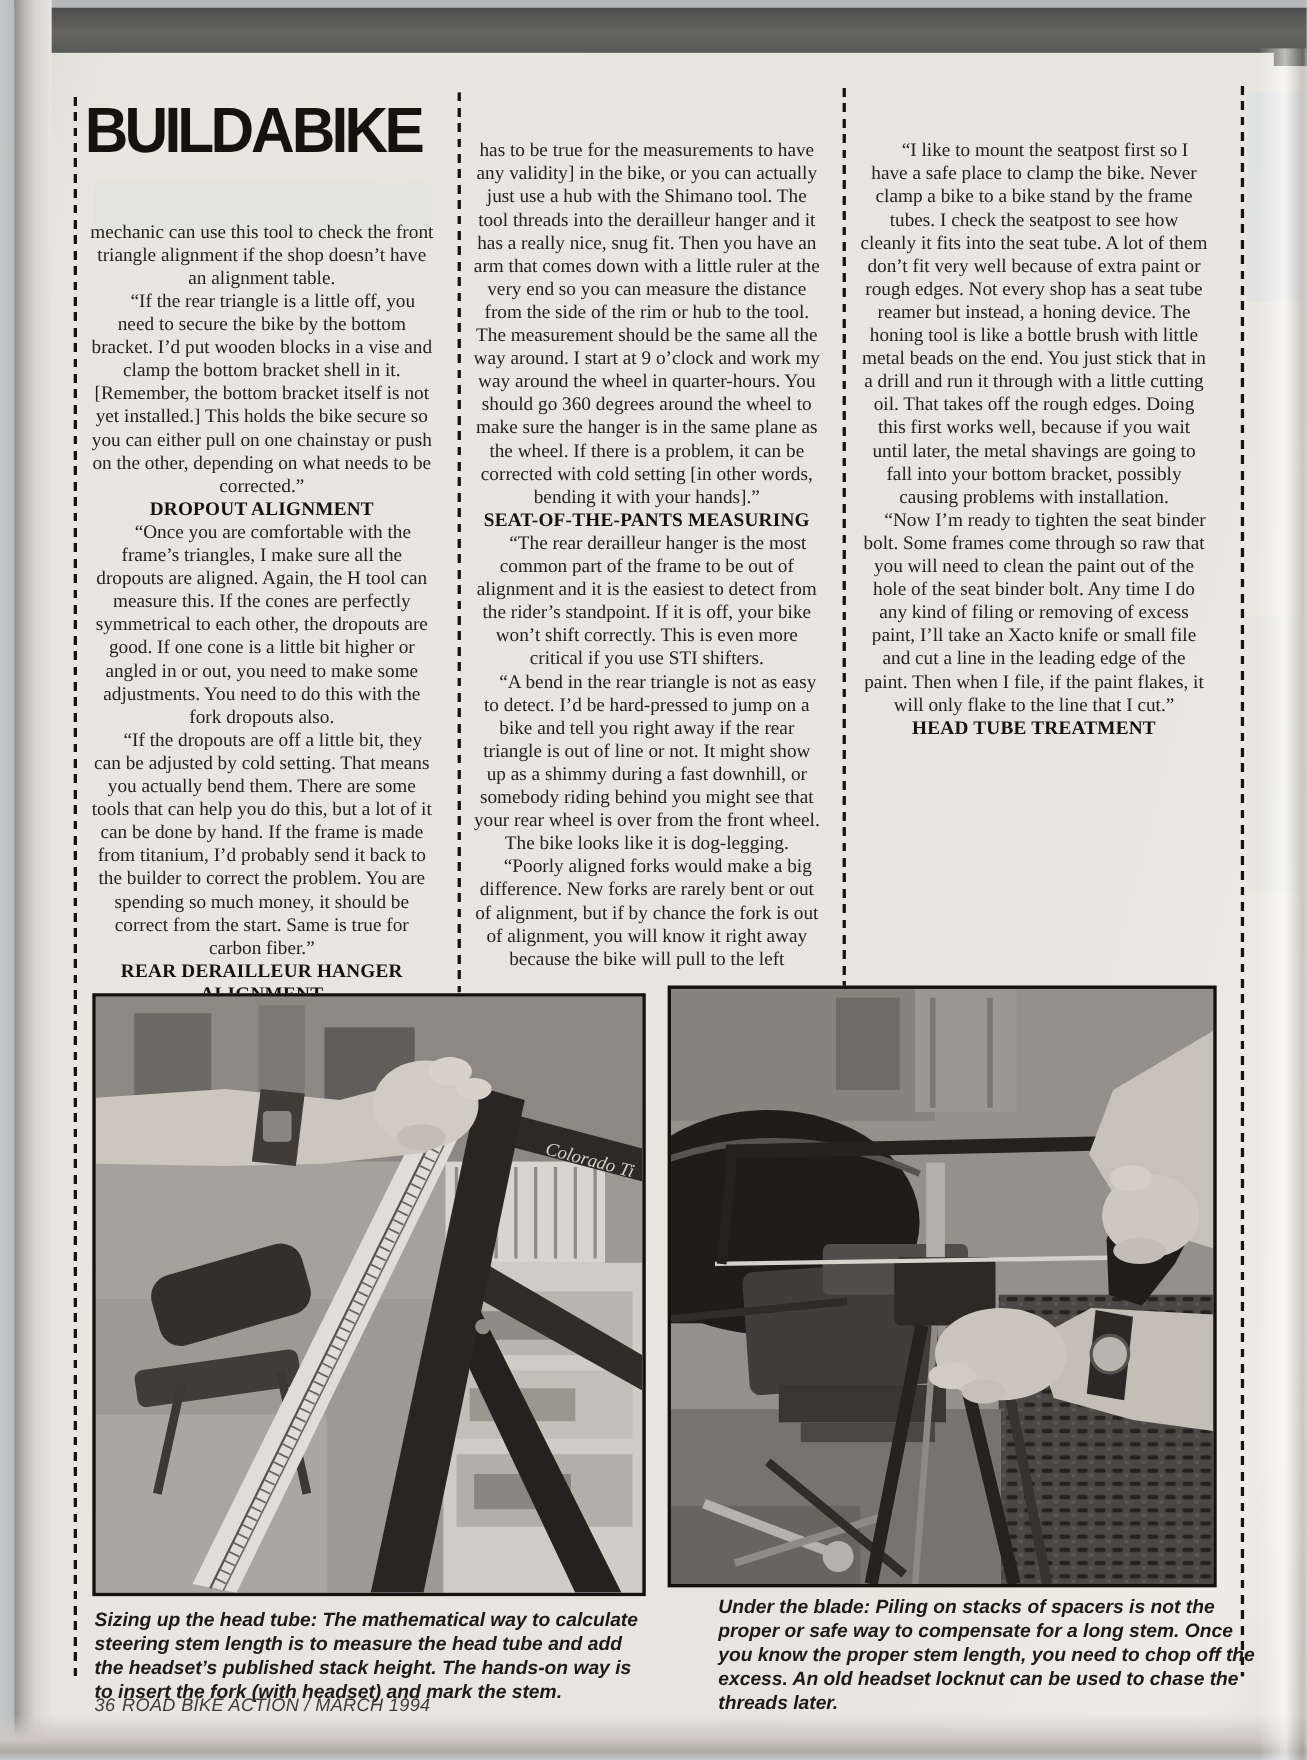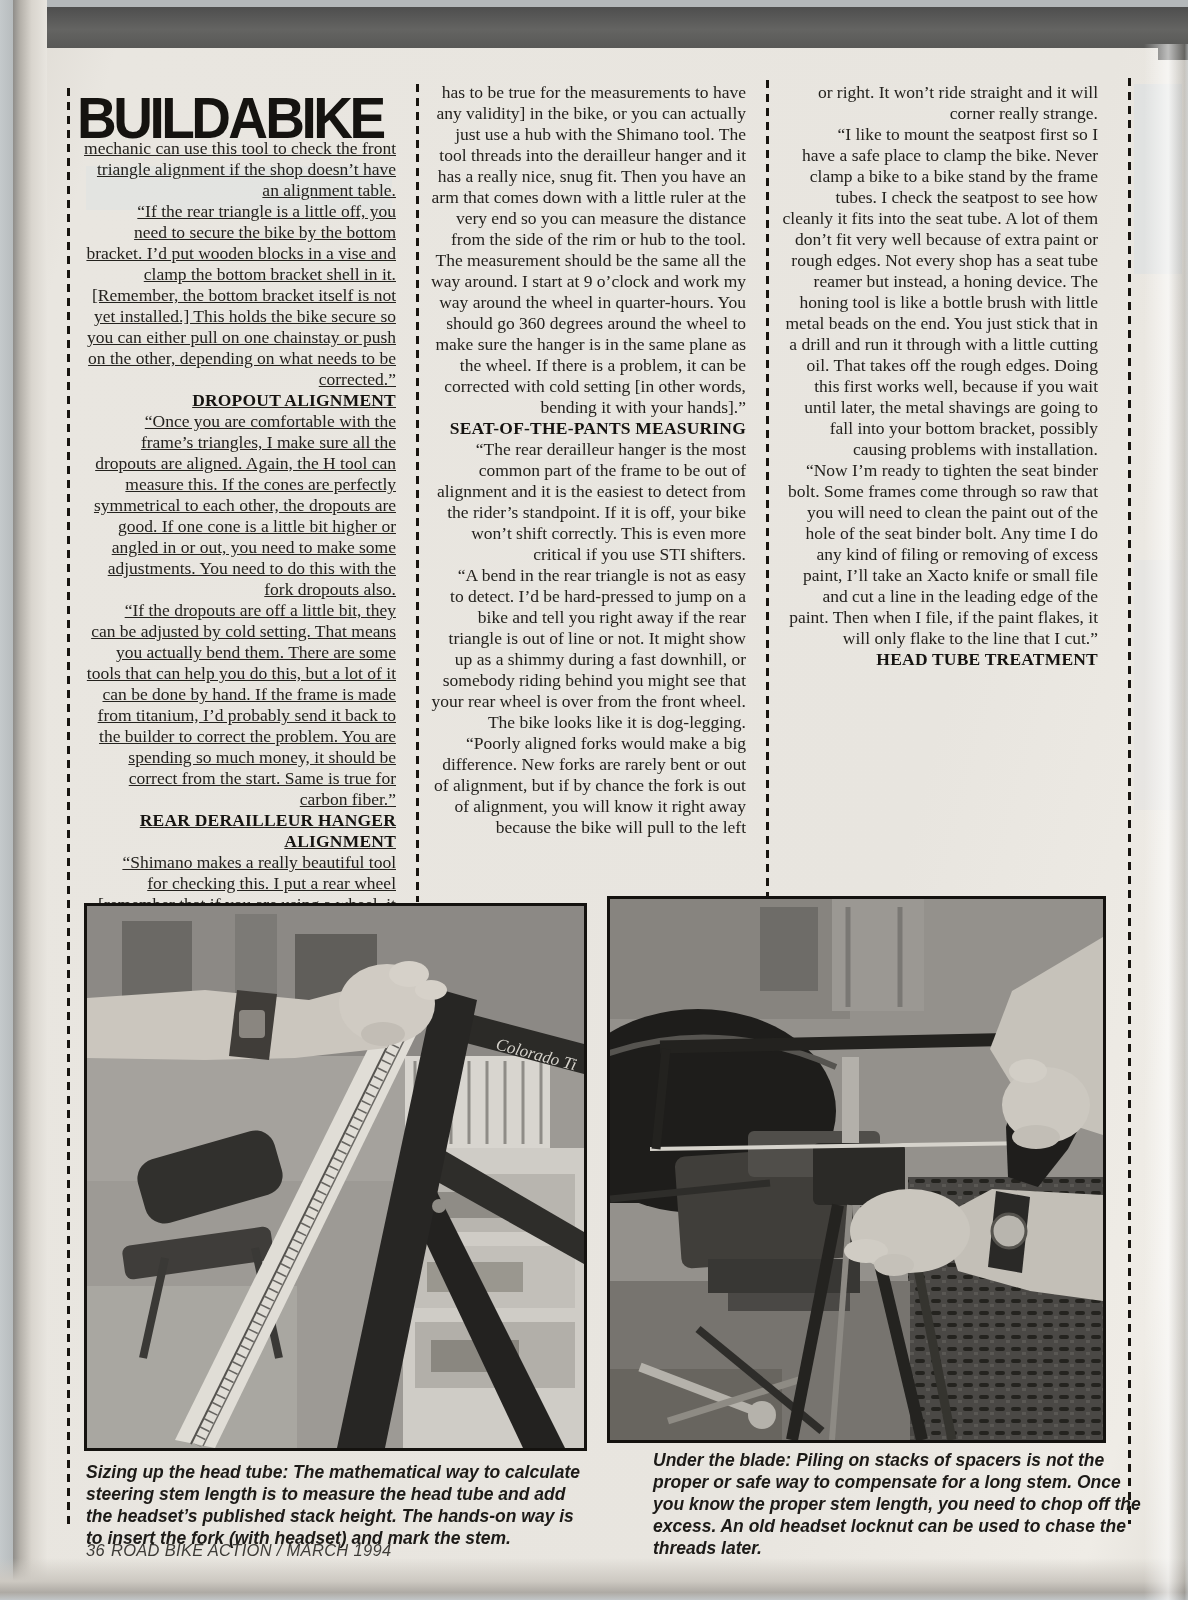--- a/index.html
+++ b/index.html
@@ -40,22 +40,22 @@
   .rule-r  { left:1128px; top:78px; height:1446px; }
 
   .headline{
     position:absolute; left:77px; top:84px; width:330px;
     font-family:"Liberation Sans","DejaVu Sans",sans-serif;
     font-size:55px; font-weight:bold; letter-spacing:-3.5px; word-spacing:-9px;
     color:#151310; transform:scaleY(1.06); transform-origin:left top; white-space:nowrap;
   }
 
   .col{ position:absolute; width:316px; color:#24221e;
-    font-size:17.5px; line-height:21px; text-align:right; hyphens:auto; }
-  .col1{ left:80px;  top:138px;text-decoration:underline; }
+    font-size:17.5px; line-height:21px; text-align:center; hyphens:auto;margin-top:44px; }
+  .col1{ left:80px;  top:156px; }
   .col2{ left:430px; top:82px;  }
   .col3{ left:782px; top:82px;  }
   .col p{ text-indent:20px; }
   .col p.flush{ text-indent:0; }
   .colhead{ font-size:17.5px; line-height:21px; font-weight:bold; color:#151310;
     letter-spacing:.2px; }
 
   figure{ position:absolute; border:3px solid #14120f; background:#9b9893; overflow:hidden; }
   .photo-left { left:84px;  top:903px; width:503px; height:548px; }
   .photo-right{ left:607px; top:896px; width:499px; height:547px; }
@@ -105,21 +105,20 @@
 
   <div class="col col2">
     <p class="flush">has to be true for the measurements to have any validity] in the bike, or you can actually just use a hub with the Shimano tool. The tool threads into the derailleur hanger and it has a really nice, snug fit. Then you have an arm that comes down with a little ruler at the very end so you can measure the distance from the side of the rim or hub to the tool. The measurement should be the same all the way around. I start at 9 o’clock and work my way around the wheel in quarter-hours. You should go 360 degrees around the wheel to make sure the hanger is in the same plane as the wheel. If there is a problem, it can be corrected with cold setting [in other words, bending it with your hands].”</p>
     <h2 class="colhead">SEAT-OF-THE-PANTS MEASURING</h2>
     <p>“The rear derailleur hanger is the most common part of the frame to be out of alignment and it is the easiest to detect from the rider’s standpoint. If it is off, your bike won’t shift correctly. This is even more critical if you use STI shifters.</p>
     <p>“A bend in the rear triangle is not as easy to detect. I’d be hard-pressed to jump on a bike and tell you right away if the rear triangle is out of line or not. It might show up as a shimmy during a fast downhill, or somebody riding behind you might see that your rear wheel is over from the front wheel. The bike looks like it is dog-legging.</p>
     <p>“Poorly aligned forks would make a big difference. New forks are rarely bent or out of alignment, but if by chance the fork is out of alignment, you will know it right away because the bike will pull to the left</p>
   </div>
 
   <div class="col col3">
-    <p class="flush">or right. It won’t ride straight and it will corner really strange.</p>
     <p>“I like to mount the seatpost first so I have a safe place to clamp the bike. Never clamp a bike to a bike stand by the frame tubes. I check the seatpost to see how cleanly it fits into the seat tube. A lot of them don’t fit very well because of extra paint or rough edges. Not every shop has a seat tube reamer but instead, a honing device. The honing tool is like a bottle brush with little metal beads on the end. You just stick that in a drill and run it through with a little cutting oil. That takes off the rough edges. Doing this first works well, because if you wait until later, the metal shavings are going to fall into your bottom bracket, possibly causing problems with installation.</p>
     <p>“Now I’m ready to tighten the seat binder bolt. Some frames come through so raw that you will need to clean the paint out of the hole of the seat binder bolt. Any time I do any kind of filing or removing of excess paint, I’ll take an Xacto knife or small file and cut a line in the leading edge of the paint. Then when I file, if the paint flakes, it will only flake to the line that I cut.”</p>
     <h2 class="colhead">HEAD TUBE TREATMENT</h2>
   </div>
 
   <figure class="photo-left">
     <svg viewBox="0 0 497 542" preserveAspectRatio="none">
       <rect x="0" y="0" width="497" height="542" fill="#9d9a95"></rect>
       <g>
         <rect x="0" y="0" width="497" height="150" fill="#8c8985"></rect>

